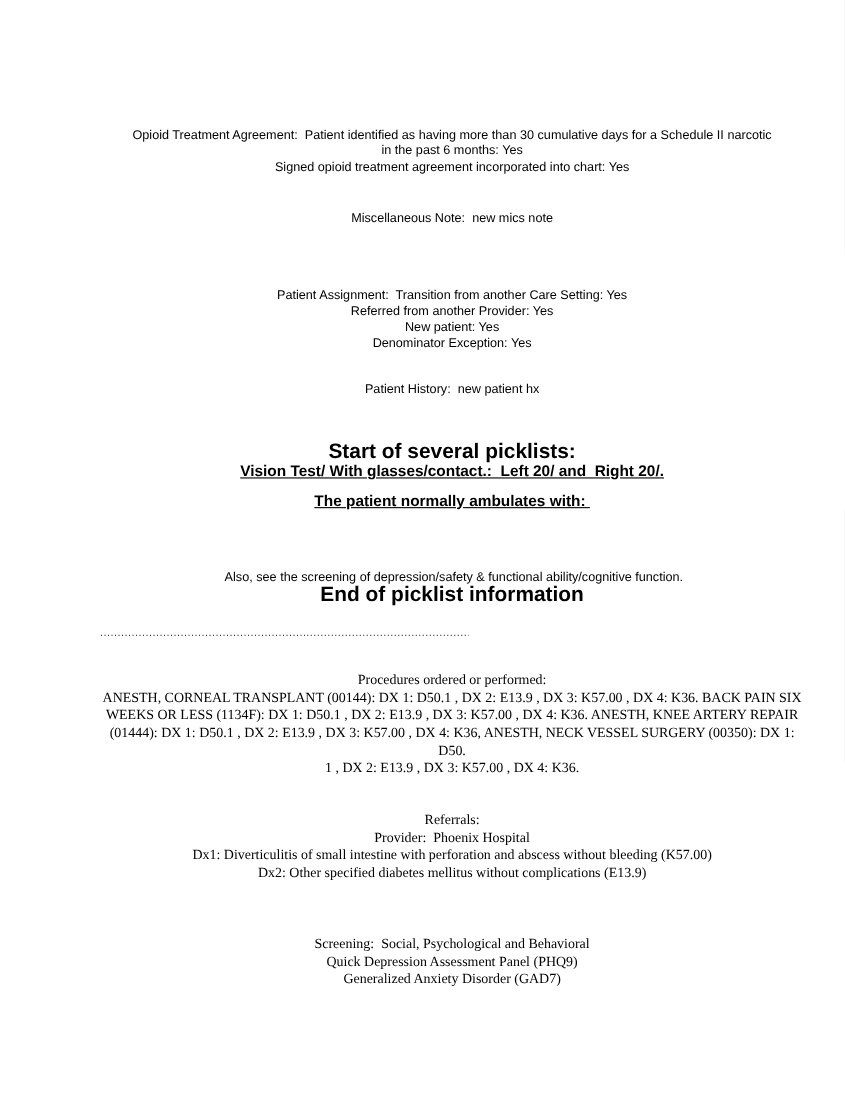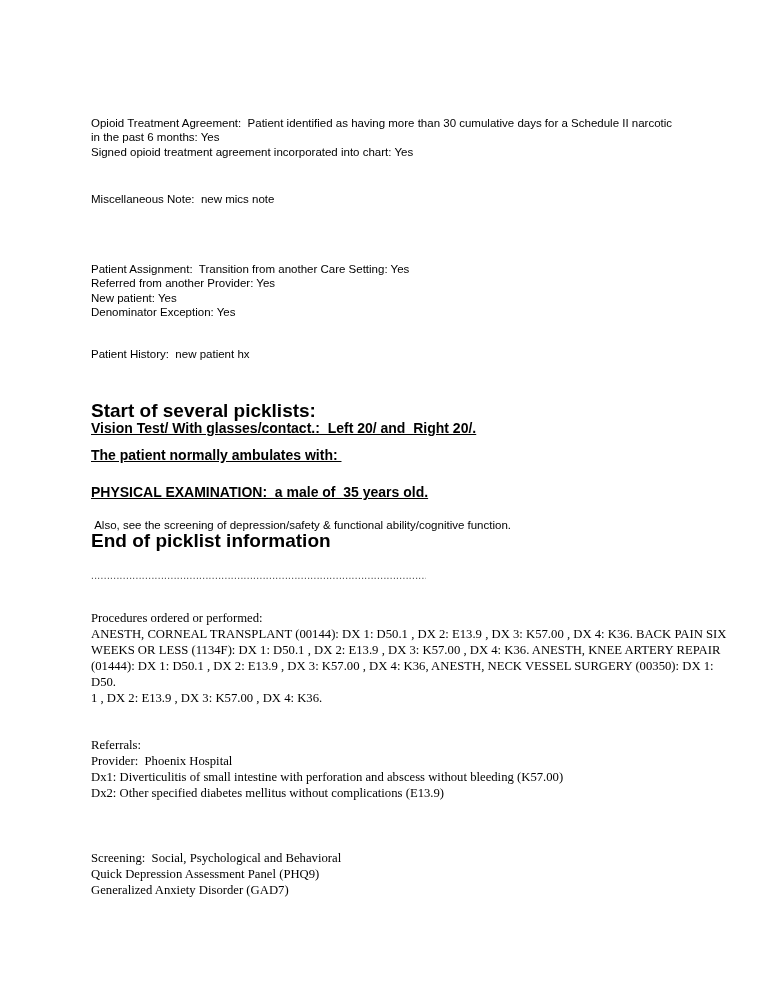--- a/index.html
+++ b/index.html
@@ -11,20 +11,21 @@
     margin: 0 auto;
     background: #ffffff;
     color: #000000;
     overflow: hidden;
   }
   .block {
     position: absolute;
     left: 91px;
     width: 640px;
     white-space: pre-wrap;
+    text-align: center;
   }
   .sans {
     font-family: "Liberation Sans", sans-serif;
     font-size: 11.5px;
     line-height: 14.3px;
   }
   .serif {
     font-family: "Liberation Serif", serif;
     font-size: 12.7px;
     line-height: 16px;
@@ -68,21 +69,20 @@
 Denominator Exception: Yes</div>
 
   <div class="block sans" style="top:347px;">Patient History:  new patient hx</div>
 
   <div class="block big-bold" style="top:402px;">Start of several picklists:</div>
 
   <div class="block bold-underline" style="top:421px;">Vision Test/ With glasses/contact.:  Left 20/ and  Right 20/.</div>
 
   <div class="block bold-underline" style="top:448px;">The patient normally ambulates with: </div>
 
-  <div class="block bold-underline" style="top:485px;">PHYSICAL EXAMINATION:  a male of  35 years old.</div>
 
 
   <div class="block sans" style="top:518px;"> Also, see the screening of depression/safety &amp; functional ability/cognitive function.</div>
 
   <div class="block big-bold" style="top:532px;">End of picklist information</div>
 
   <div class="block divider" style="top:570px; width:335px;">..............................................................................................................</div>
 
   <div class="block serif" style="top:610px;">Procedures ordered or performed:
 ANESTH, CORNEAL TRANSPLANT (00144): DX 1: D50.1 , DX 2: E13.9 , DX 3: K57.00 , DX 4: K36. BACK PAIN SIX

